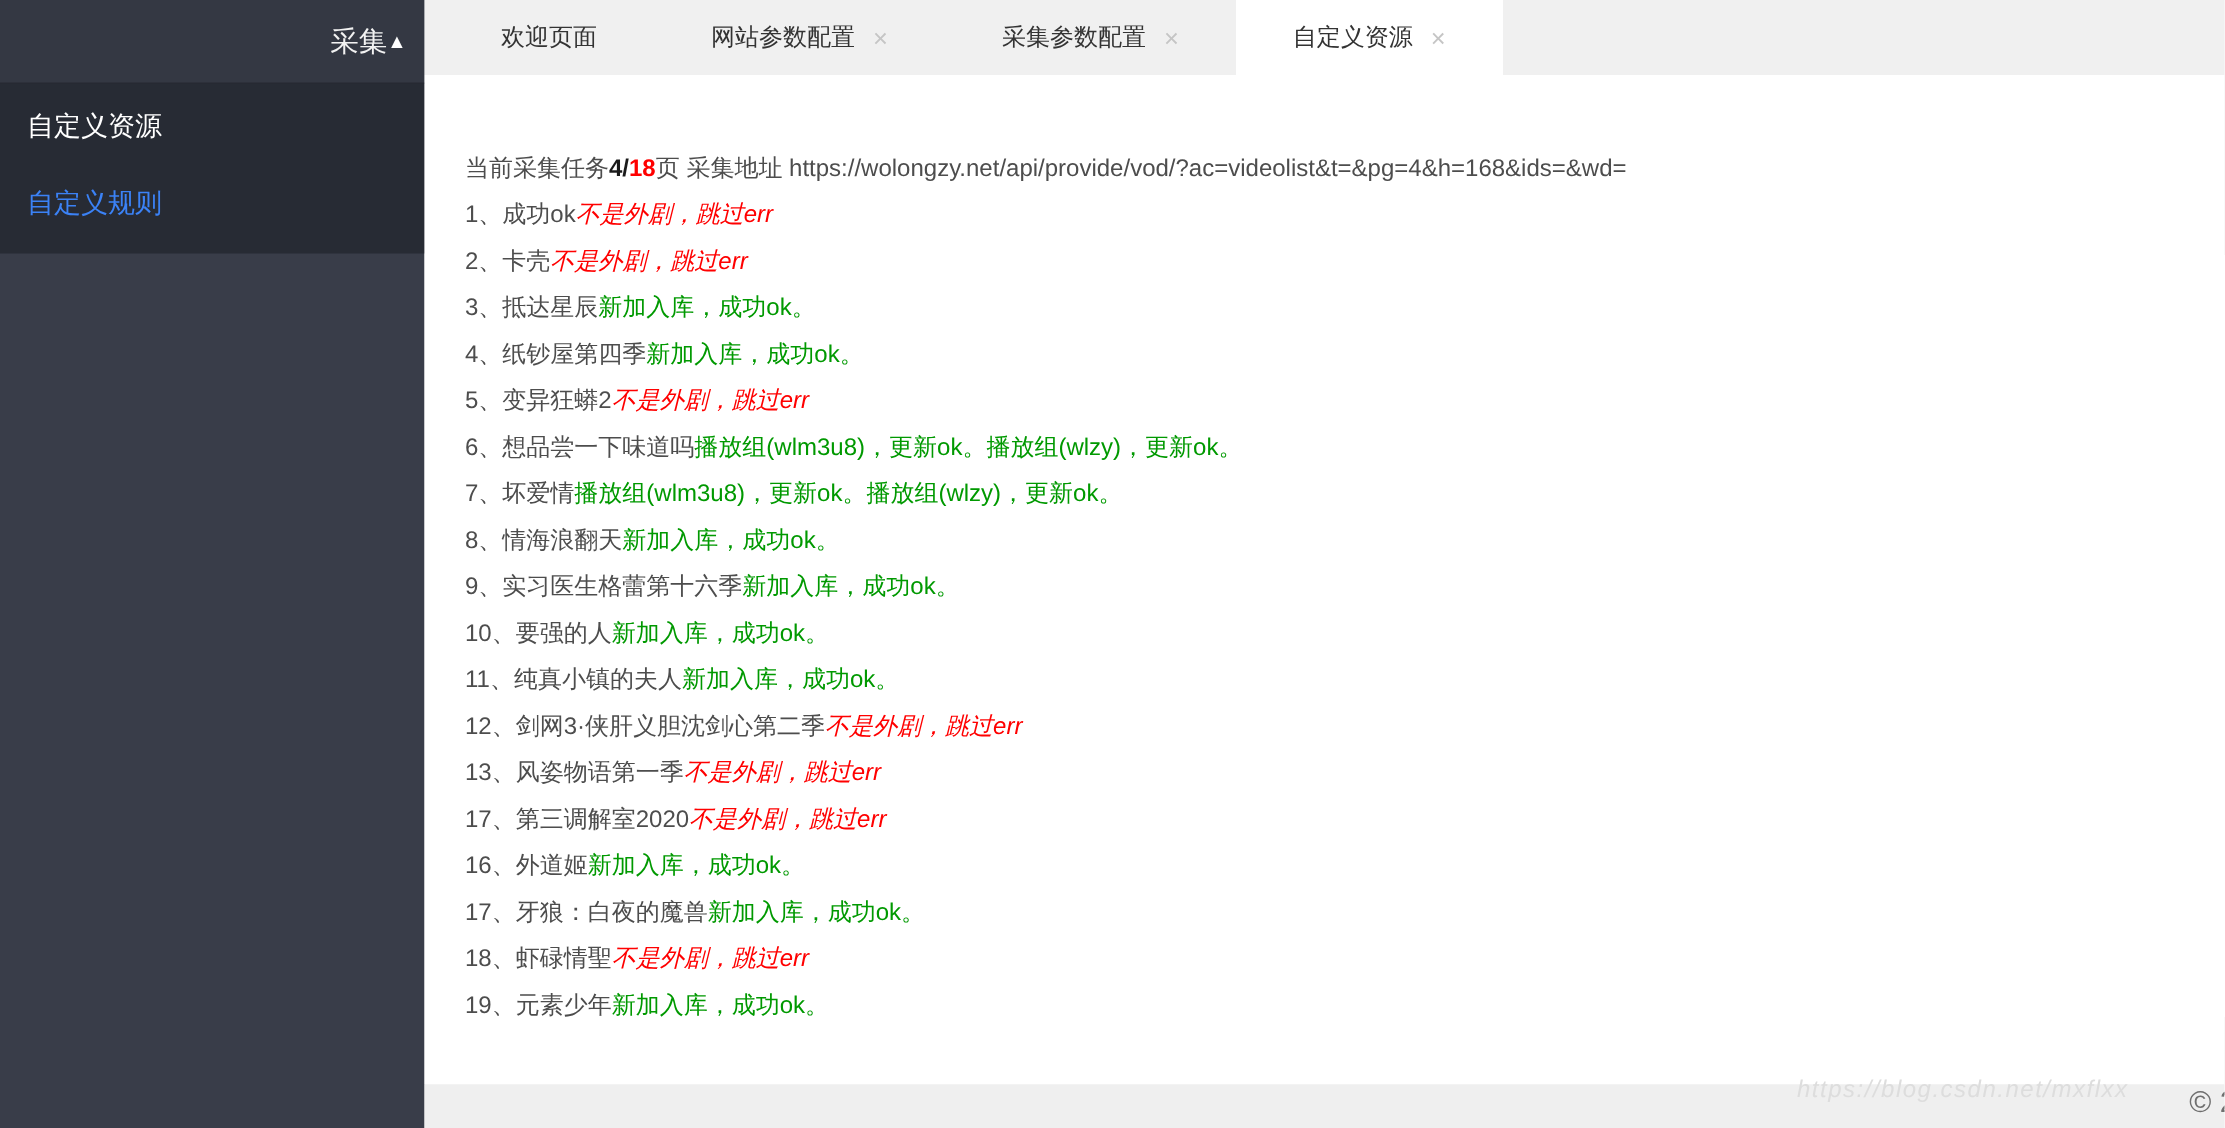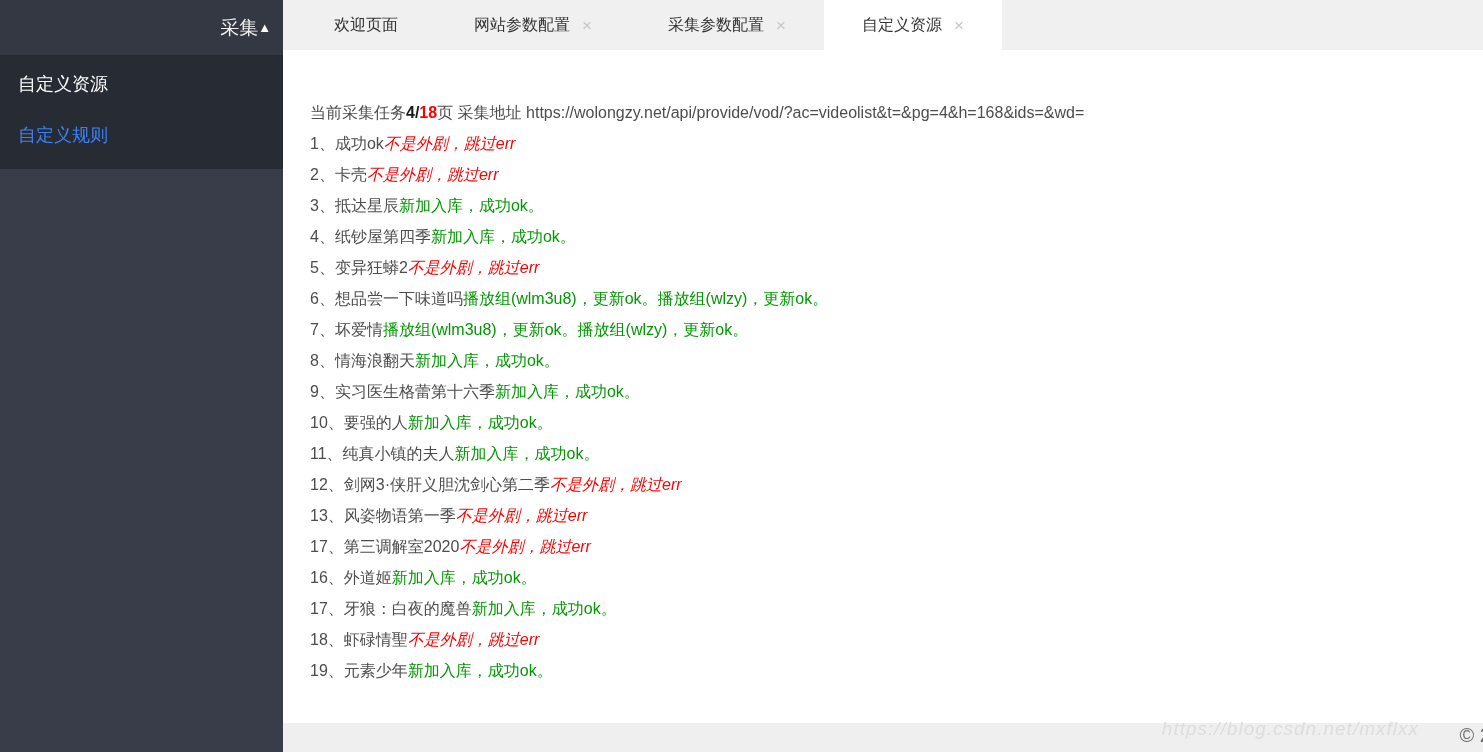--- a/index.html
+++ b/index.html
@@ -50,21 +50,21 @@
   .task-header { margin: 0; white-space: nowrap; }
   .task-header .pg-cur { font-weight: bold; color: #1a1a1a; }
   .task-header .pg-total { font-weight: bold; color: #ff0000; }
   .log-line { white-space: nowrap; }
   .line-status.err { color: #ff0000; font-style: italic; }
   .line-status.ok  { color: #009900; }
 
   .bottom-strip { flex: 1 1 auto; background: #efefef; position: relative; }
   .watermark {
     position: absolute; right: 64px; top: -5px;
-    font-size: 19px; font-style: italic; color: #dddddd; letter-spacing: 1px;
+    font-size: 16px; font-style: italic; color: #dddddd; letter-spacing: 1px;
     white-space: nowrap;
   }
   .copyright {
     position: absolute; right: -8px; top: 1px;
     font-size: 20px; color: #6f6f6f; white-space: nowrap;
   }
 </style>
 </head>
 <body>
 

